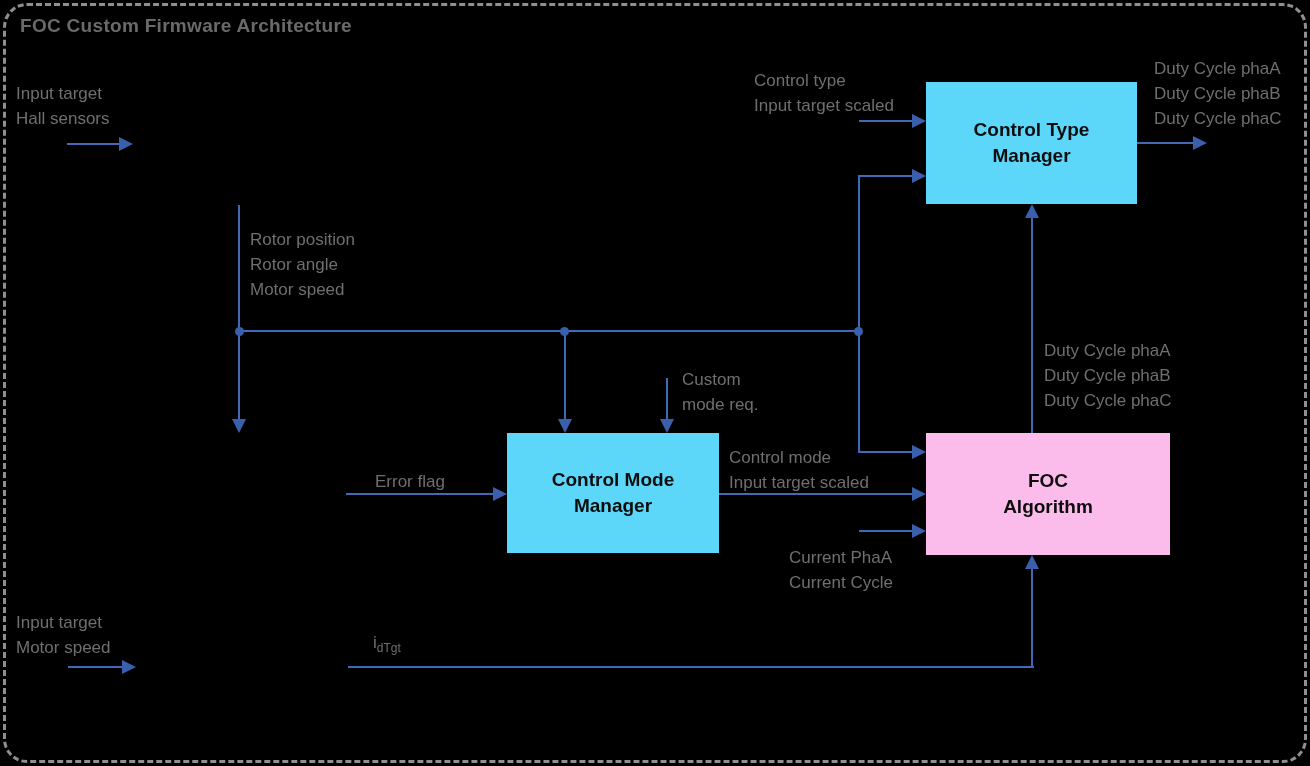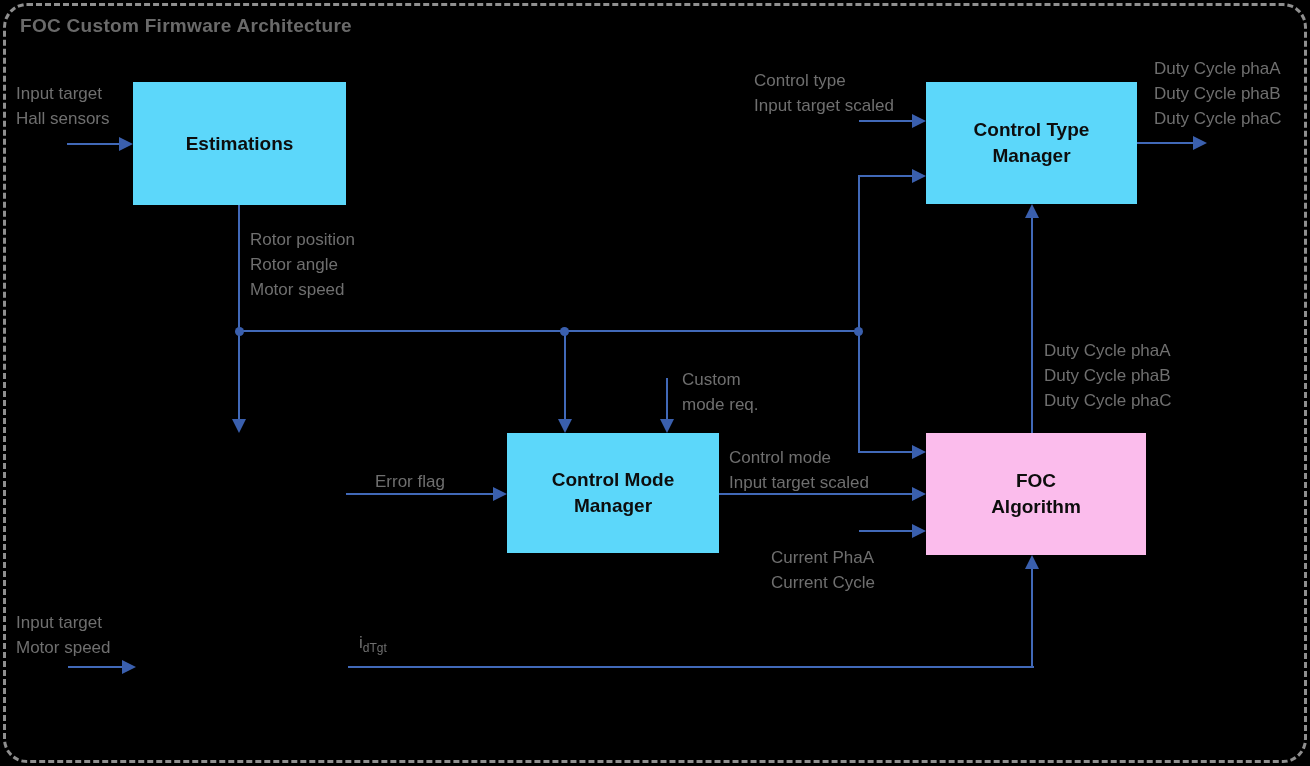--- a/index.html
+++ b/index.html
@@ -37,36 +37,33 @@
 </style>
 </head>
 <body>
 
 <div id="canvas">
 
   <div class="frame"></div>
 
   <div class="title">FOC Custom Firmware Architecture</div>
 
-  <div class="block" style="left:133px; top:82px; width:213px; height:123px;">
-    <span>Estimations</span>
-  </div>
 
   <div class="block" style="left:926px; top:82px; width:211px; height:122px;">
     <span>Control Type</span>
     <span>Manager</span>
   </div>
 
 
   <div class="block" style="left:507px; top:433px; width:212px; height:120px;">
     <span>Control Mode</span>
     <span>Manager</span>
   </div>
 
-  <div class="block pink" style="left:926px; top:433px; width:220px; height:122px;">
+  <div class="block pink" style="left:926px; top:433px; width:244px; height:122px;">
     <span>FOC</span>
     <span>Algorithm</span>
   </div>
 
 
   <div class="hl" style="left:67px; top:143px; width:54px;"></div>
   <div class="arr r" style="left:119px; top:137px;"></div>
 
   <div class="hl" style="left:859px; top:120px; width:55px;"></div>
   <div class="arr r" style="left:912px; top:114px;"></div>
@@ -151,27 +148,27 @@
     <div>mode req.</div>
   </div>
 
   <div class="lbl" style="left:375px; top:469px;">Error flag</div>
 
   <div class="lbl" style="left:729px; top:445px;">
     <div>Control mode</div>
     <div>Input target scaled</div>
   </div>
 
-  <div class="lbl" style="left:771px; top:545px;">
+  <div class="lbl" style="left:789px; top:545px;">
     <div>Current PhaA</div>
     <div>Current Cycle</div>
   </div>
 
   <div class="lbl" style="left:16px; top:610px;">
     <div>Input target</div>
     <div>Motor speed</div>
   </div>
 
-  <div class="lbl" style="left:359px; top:630px;">
+  <div class="lbl" style="left:373px; top:630px;">
     <span>i</span><sub>dTgt</sub>
   </div>
 
 </div>
 
 </body></html>

